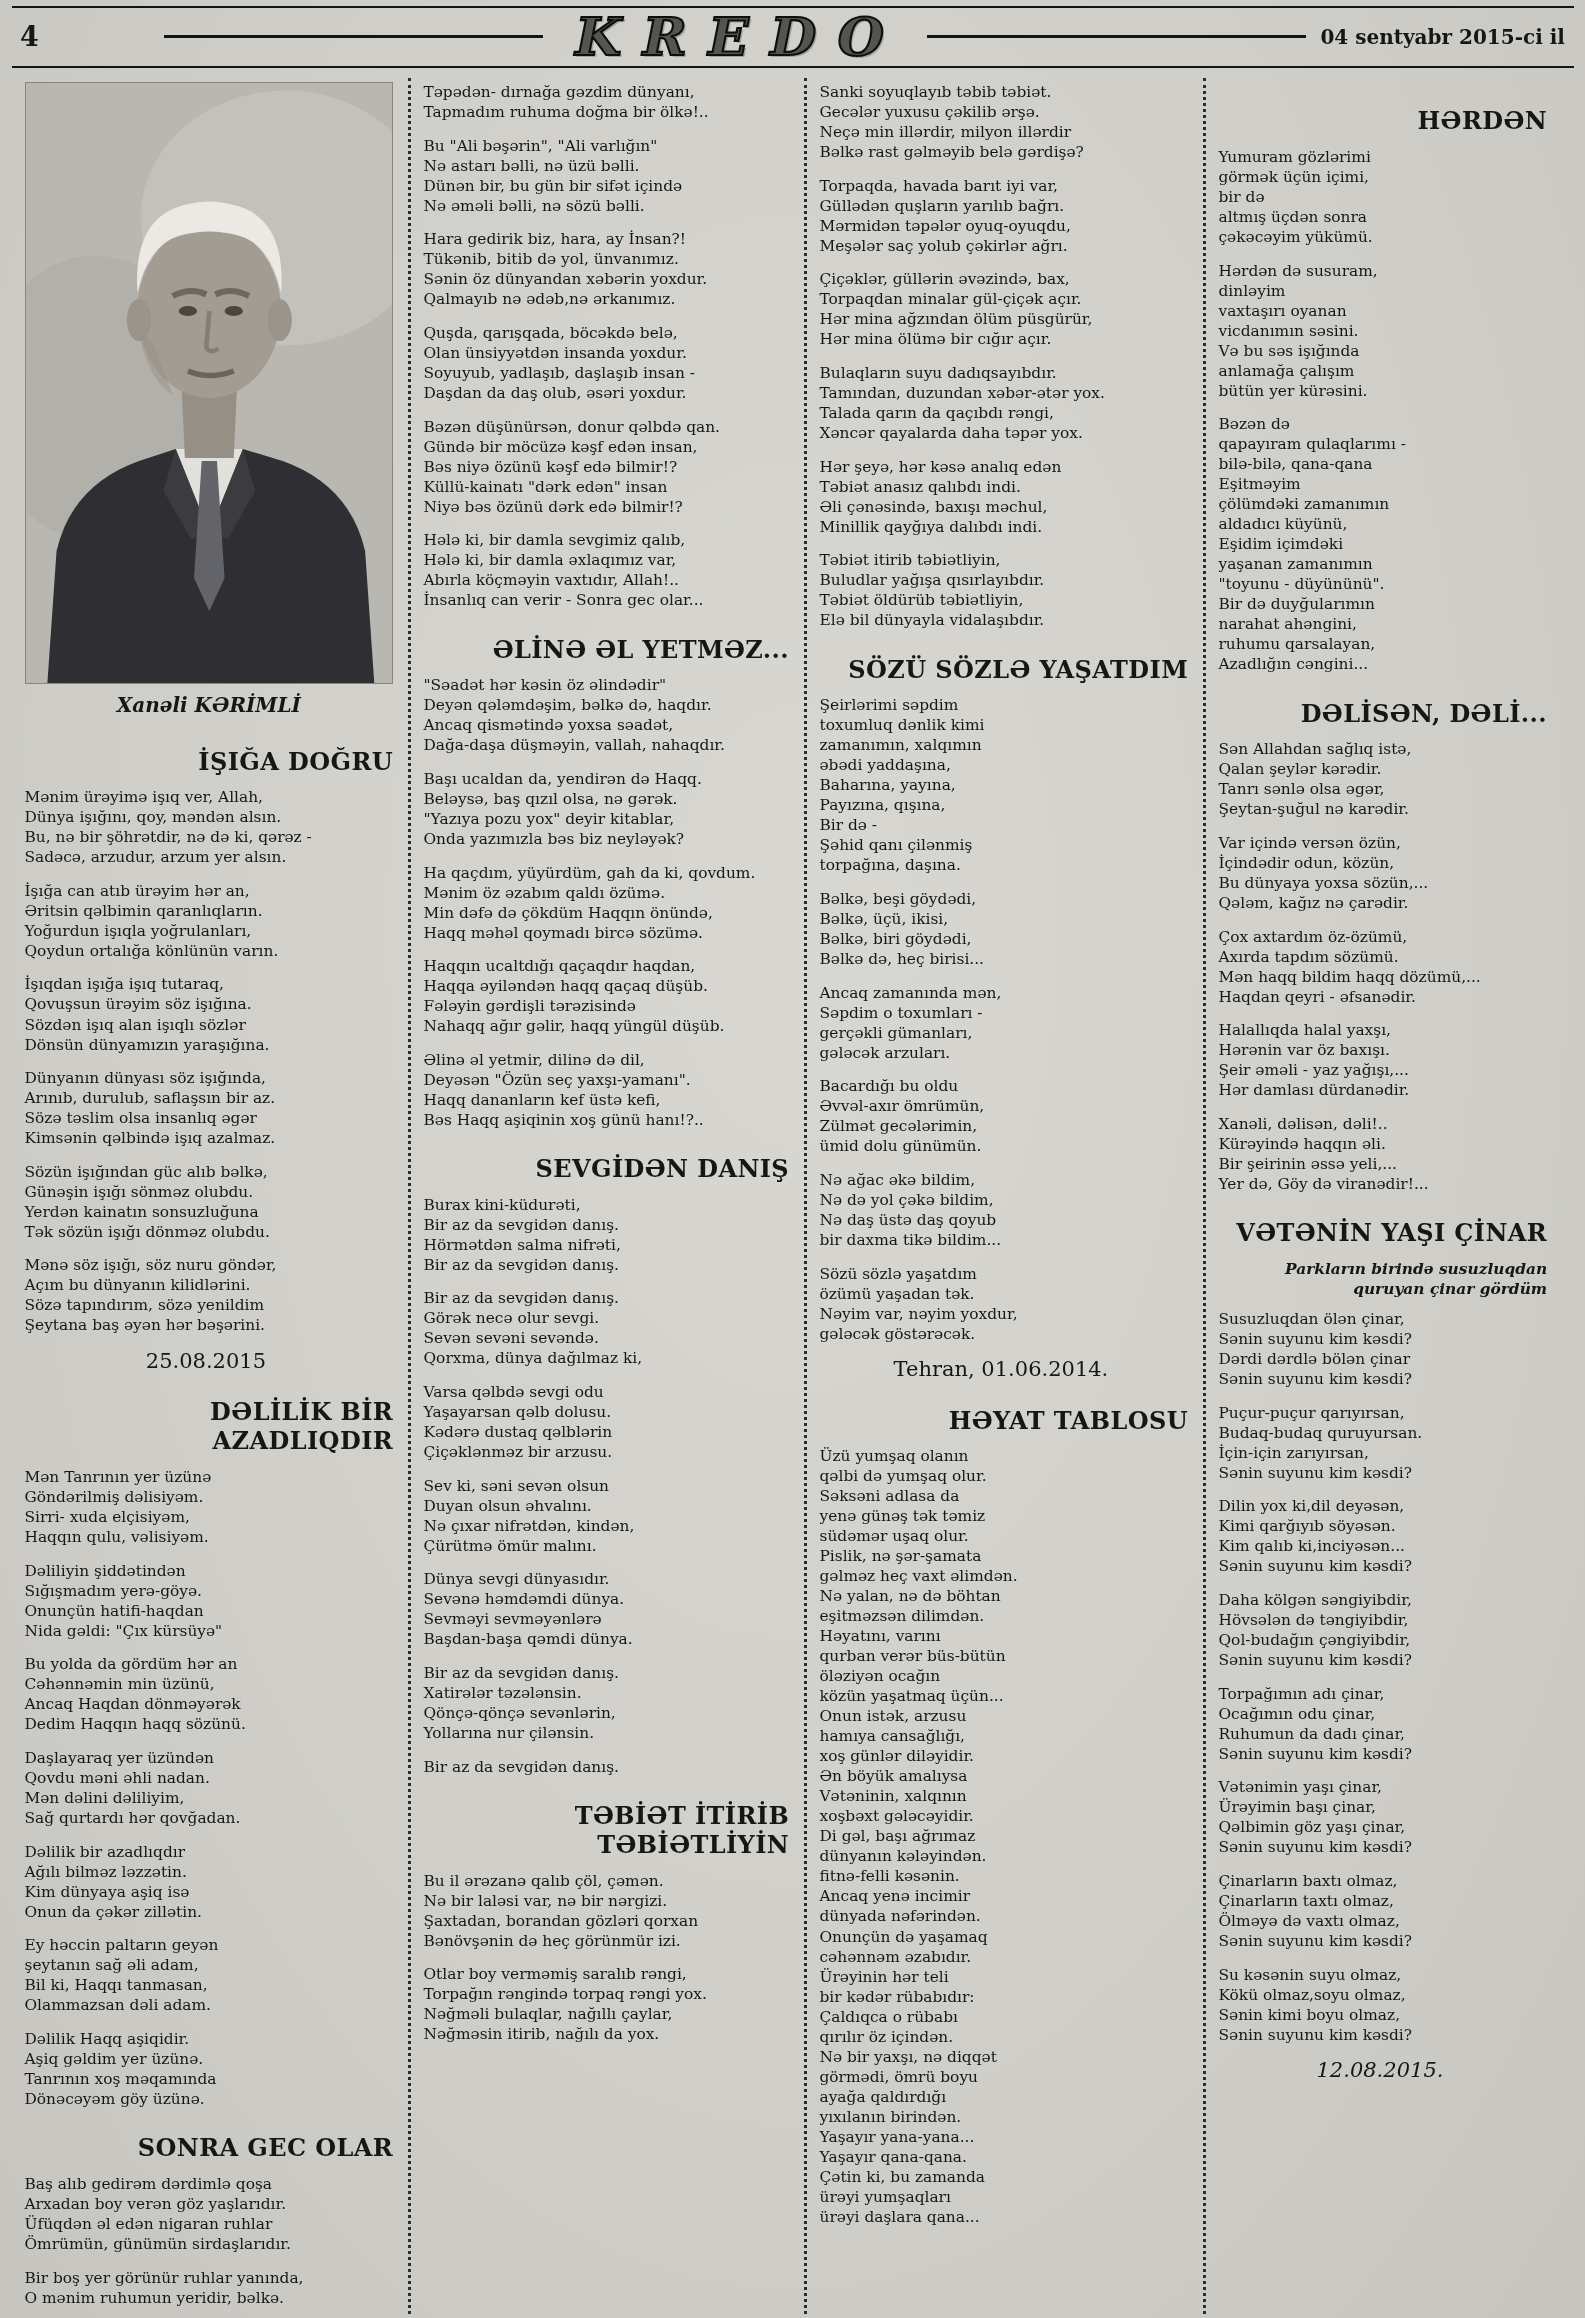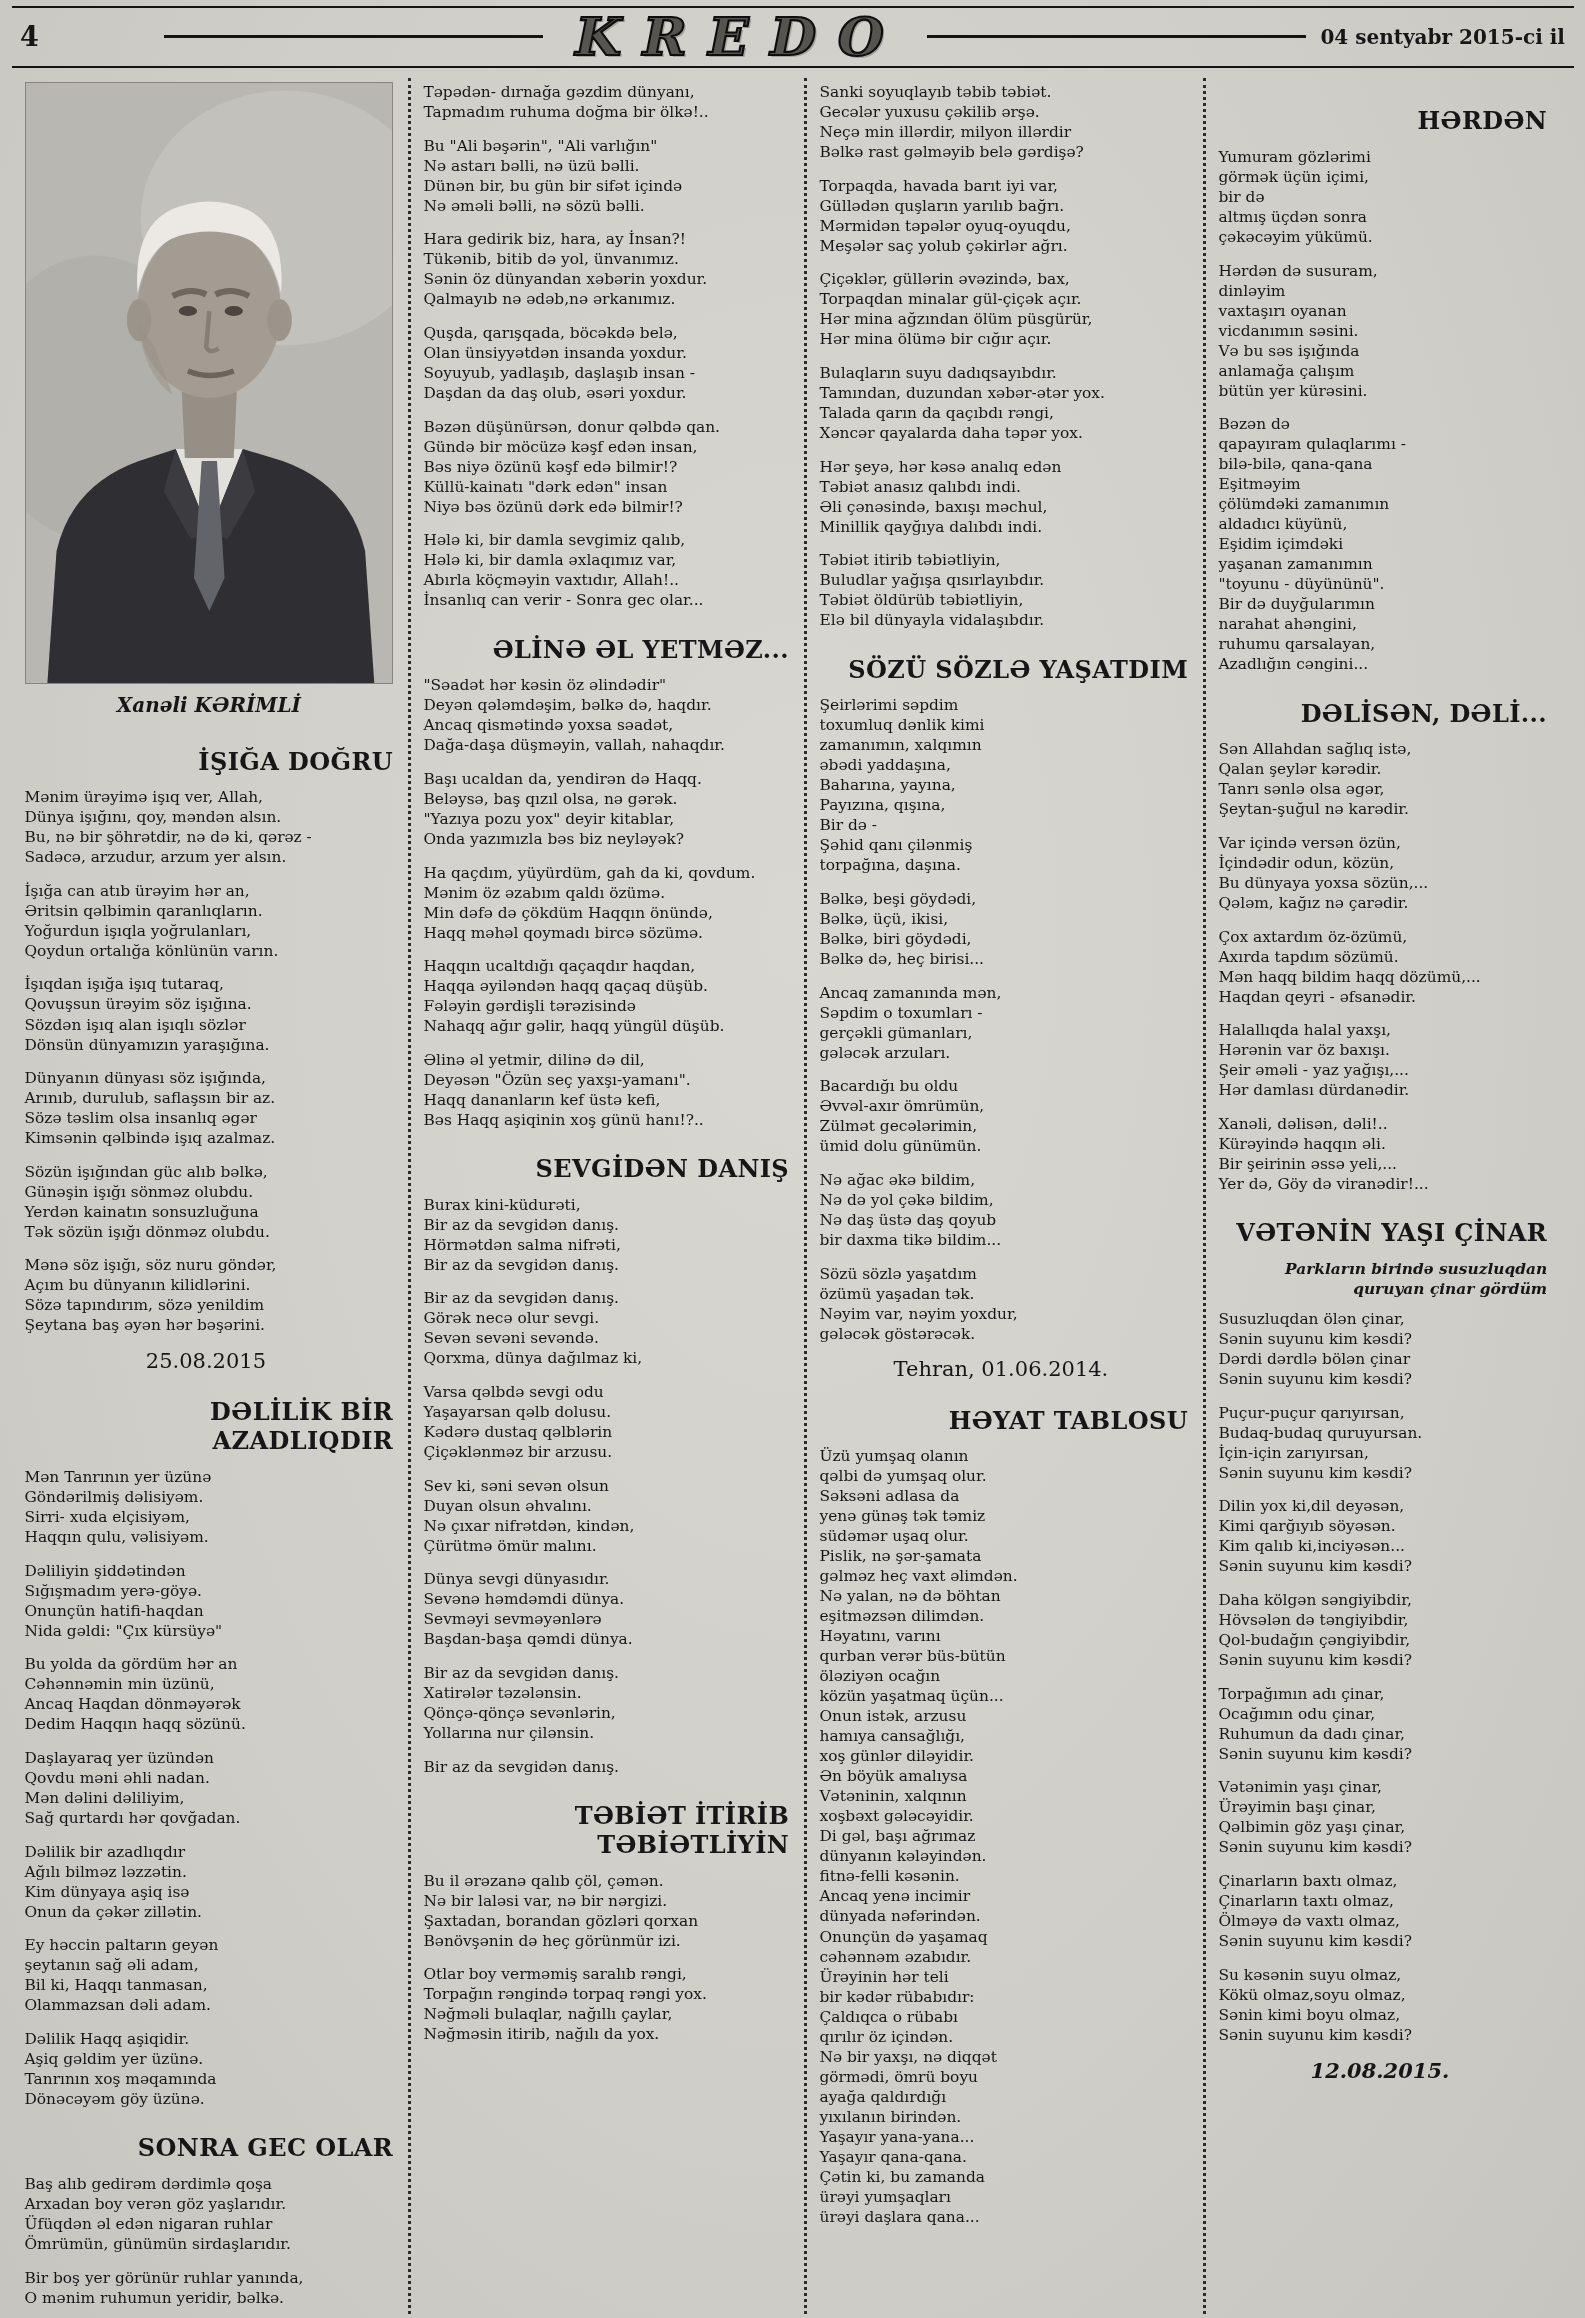--- a/index.html
+++ b/index.html
@@ -548,17 +548,17 @@
           <div class="line">Çinarların taxtı olmaz,</div>
           <div class="line">Ölməyə də vaxtı olmaz,</div>
           <div class="line">Sənin suyunu kim kəsdi?</div>
         </div>
         <div class="stanza">
           <div class="line">Su kəsənin suyu olmaz,</div>
           <div class="line">Kökü olmaz,soyu olmaz,</div>
           <div class="line">Sənin kimi boyu olmaz,</div>
           <div class="line">Sənin suyunu kim kəsdi?</div>
         </div>
-        <div class="date" style="font-weight: bold; font-style: italic;">12.08.2015.</div>
+        <div class="date" style="font-weight: normal; font-style: italic;">12.08.2015.</div>
       </div>
     </div>
 </div>
 
 
 </body></html>

